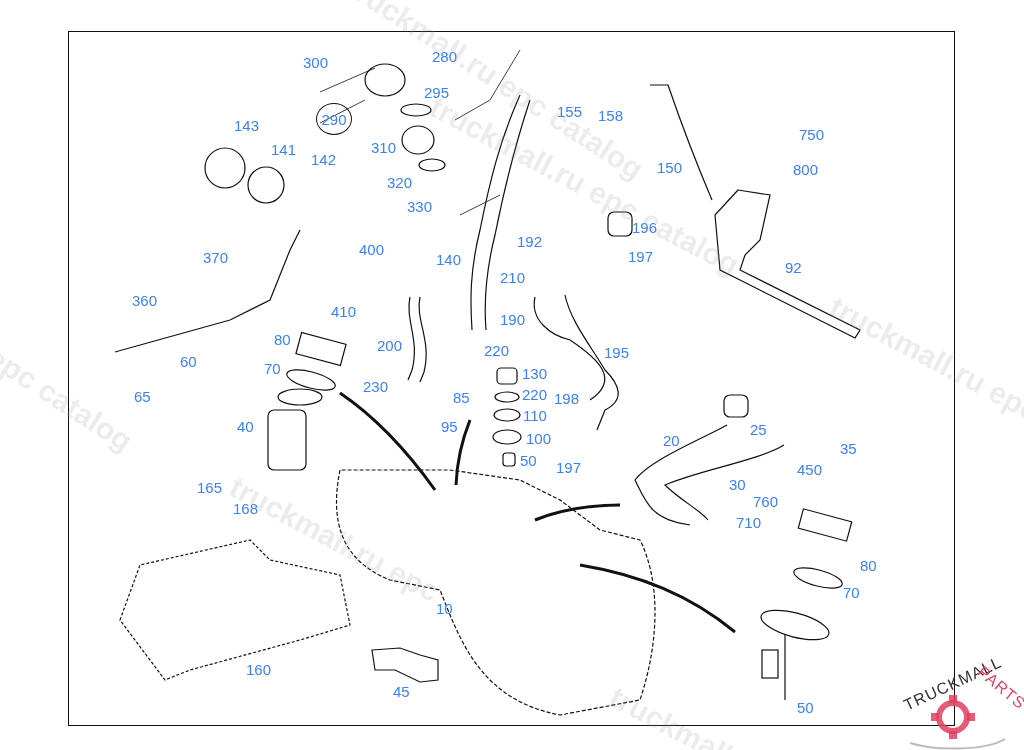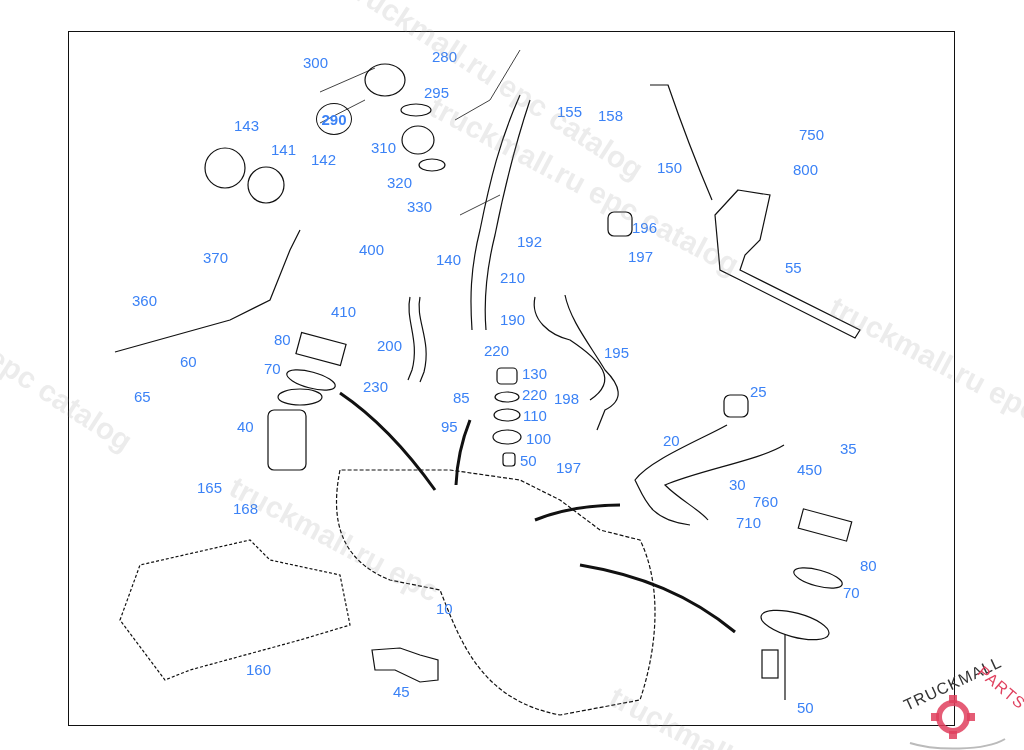--- a/index.html
+++ b/index.html
@@ -1,20 +1,20 @@
 <!DOCTYPE html>
 <html><head>
 <meta charset="utf-8">
 <style>
   html, body { margin:0; padding:0; background:#ffffff; }
   body { width:1024px; height:750px; position:relative; overflow:hidden; font-family:"Liberation Sans", sans-serif; }
   #stage { position:absolute; left:0; top:0; width:1024px; height:750px; }
   .frame { position:absolute; left:68px; top:31px; width:887px; height:695px; border:1px solid #111; box-sizing:border-box; }
   .lbl { position:absolute; font-size:15px; color:#3b82f6; line-height:1; white-space:nowrap; }
-  .lbl.circled { border:1.3px solid #111; border-radius:50%; width:34px; height:30px; display:flex; align-items:center; justify-content:center;font-weight:bold; }
+  .lbl.circled { border:1.3px solid #111; border-radius:50%; width:34px; height:30px; display:flex; align-items:center; justify-content:center; }
   .wm { position:absolute; font-size:30px; font-weight:bold; color:rgba(150,150,150,0.18); white-space:nowrap; transform-origin:left top; pointer-events:none; }
   .logo { position:absolute; left:895px; top:655px; width:125px; height:95px; }
   .logo-text { position:absolute; font-size:16px; letter-spacing:1px; }
   svg.parts { position:absolute; left:0; top:0; }
 </style>
 </head>
 <body>
 
 <div id="stage">
   <div class="frame"></div>
@@ -104,36 +104,36 @@
   <div class="lbl" style="left:793px;top:162px">800</div>
   <div class="lbl" style="left:203px;top:250px">370</div>
   <div class="lbl" style="left:359px;top:242px">400</div>
   <div class="lbl" style="left:132px;top:293px">360</div>
   <div class="lbl" style="left:331px;top:304px">410</div>
   <div class="lbl" style="left:436px;top:252px">140</div>
   <div class="lbl" style="left:517px;top:234px">192</div>
   <div class="lbl" style="left:632px;top:220px">196</div>
   <div class="lbl" style="left:628px;top:249px">197</div>
   <div class="lbl" style="left:500px;top:270px">210</div>
-  <div class="lbl" style="left:785px;top:260px">55</div>
+  <div class="lbl" style="left:785px;top:260px">92</div>
   <div class="lbl" style="left:500px;top:312px">190</div>
   <div class="lbl" style="left:604px;top:345px">195</div>
   <div class="lbl" style="left:274px;top:332px">80</div>
   <div class="lbl" style="left:180px;top:354px">60</div>
   <div class="lbl" style="left:377px;top:338px">200</div>
   <div class="lbl" style="left:484px;top:343px">220</div>
   <div class="lbl" style="left:264px;top:361px">70</div>
   <div class="lbl" style="left:522px;top:366px">130</div>
   <div class="lbl" style="left:134px;top:389px">65</div>
   <div class="lbl" style="left:363px;top:379px">230</div>
   <div class="lbl" style="left:453px;top:390px">85</div>
   <div class="lbl" style="left:522px;top:387px">220</div>
   <div class="lbl" style="left:554px;top:391px">198</div>
   <div class="lbl" style="left:523px;top:408px">110</div>
-  <div class="lbl" style="left:750px;top:384px">25</div>
+  <div class="lbl" style="left:750px;top:422px">25</div>
   <div class="lbl" style="left:237px;top:419px">40</div>
   <div class="lbl" style="left:441px;top:419px">95</div>
   <div class="lbl" style="left:526px;top:431px">100</div>
   <div class="lbl" style="left:663px;top:433px">20</div>
   <div class="lbl" style="left:840px;top:441px">35</div>
   <div class="lbl" style="left:797px;top:462px">450</div>
   <div class="lbl" style="left:520px;top:453px">50</div>
   <div class="lbl" style="left:556px;top:460px">197</div>
   <div class="lbl" style="left:729px;top:477px">30</div>
   <div class="lbl" style="left:197px;top:480px">165</div>

